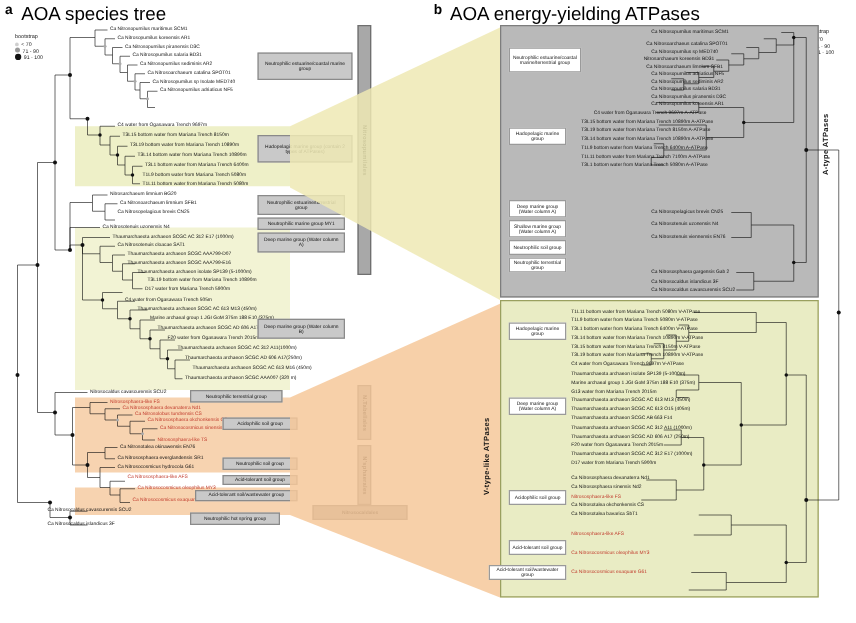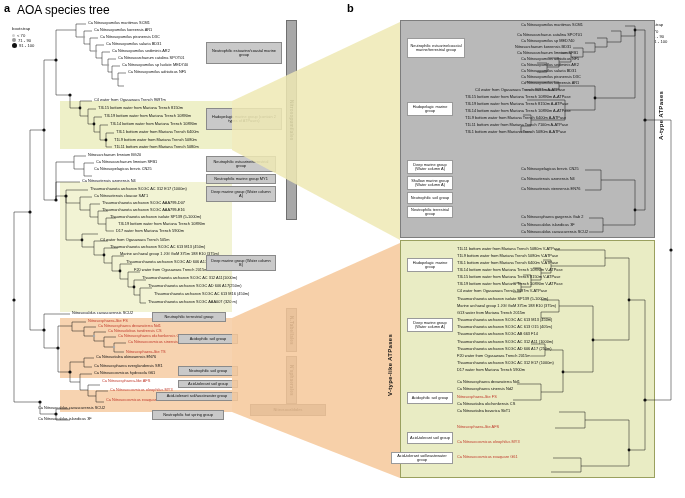--- a/index.html
+++ b/index.html
@@ -10,21 +10,21 @@
     -webkit-font-smoothing:antialiased;
   }
   .panel{position:absolute;top:0;height:498px;}
   #panel-a{left:0;width:345px;}
   #panel-b{left:345px;width:340px;}
 
   .panel-letter{
     position:absolute;font-size:11px;font-weight:bold;color:#000;
   }
   .panel-title{
-    position:absolute;font-size:12px;color:#000;
+    position:absolute;font-size:15px;color:#000;
   }
 
   
   .legend{position:absolute;font-size:4.2px;color:#222;line-height:1.35;}
   .legend .lg-title{font-size:4.4px;margin-bottom:1px;}
   .legend .lg-row{display:flex;align-items:center;gap:2px;height:5px;}
   .dot{border-radius:50%;display:inline-block;}
   .d1{width:3px;height:3px;background:#cfcfcf;}
   .d2{width:4px;height:4px;background:#9a9a9a;}
   .d3{width:5px;height:5px;background:#111;}
@@ -327,20 +327,21 @@
 </div>
 
 <svg class="connector" width="685" height="498">
   <polygon points="232,101 400,22 400,240 232,150" fill="#efe9b4" opacity="0.85"></polygon>
   <polygon points="232,318 400,243 400,478 232,412" fill="#f6c89a" opacity="0.85"></polygon>
 </svg>
 
 <div class="panel" id="panel-b">
 
   <div class="panel-letter" style="left:2px;top:2px;">b</div>
+  <div class="panel-title" style="left:15px;top:3px;">AOA energy-yielding ATPases</div>
 
   <div class="legend" style="left:300px;top:22px;">
     <div class="lg-title">bootstrap</div>
     <div class="lg-row">
         <span class="dot d1"></span>
         <span>&lt; 70</span>
       </div>
     <div class="lg-row">
         <span class="dot d2"></span>
         <span>71 - 90</span>

